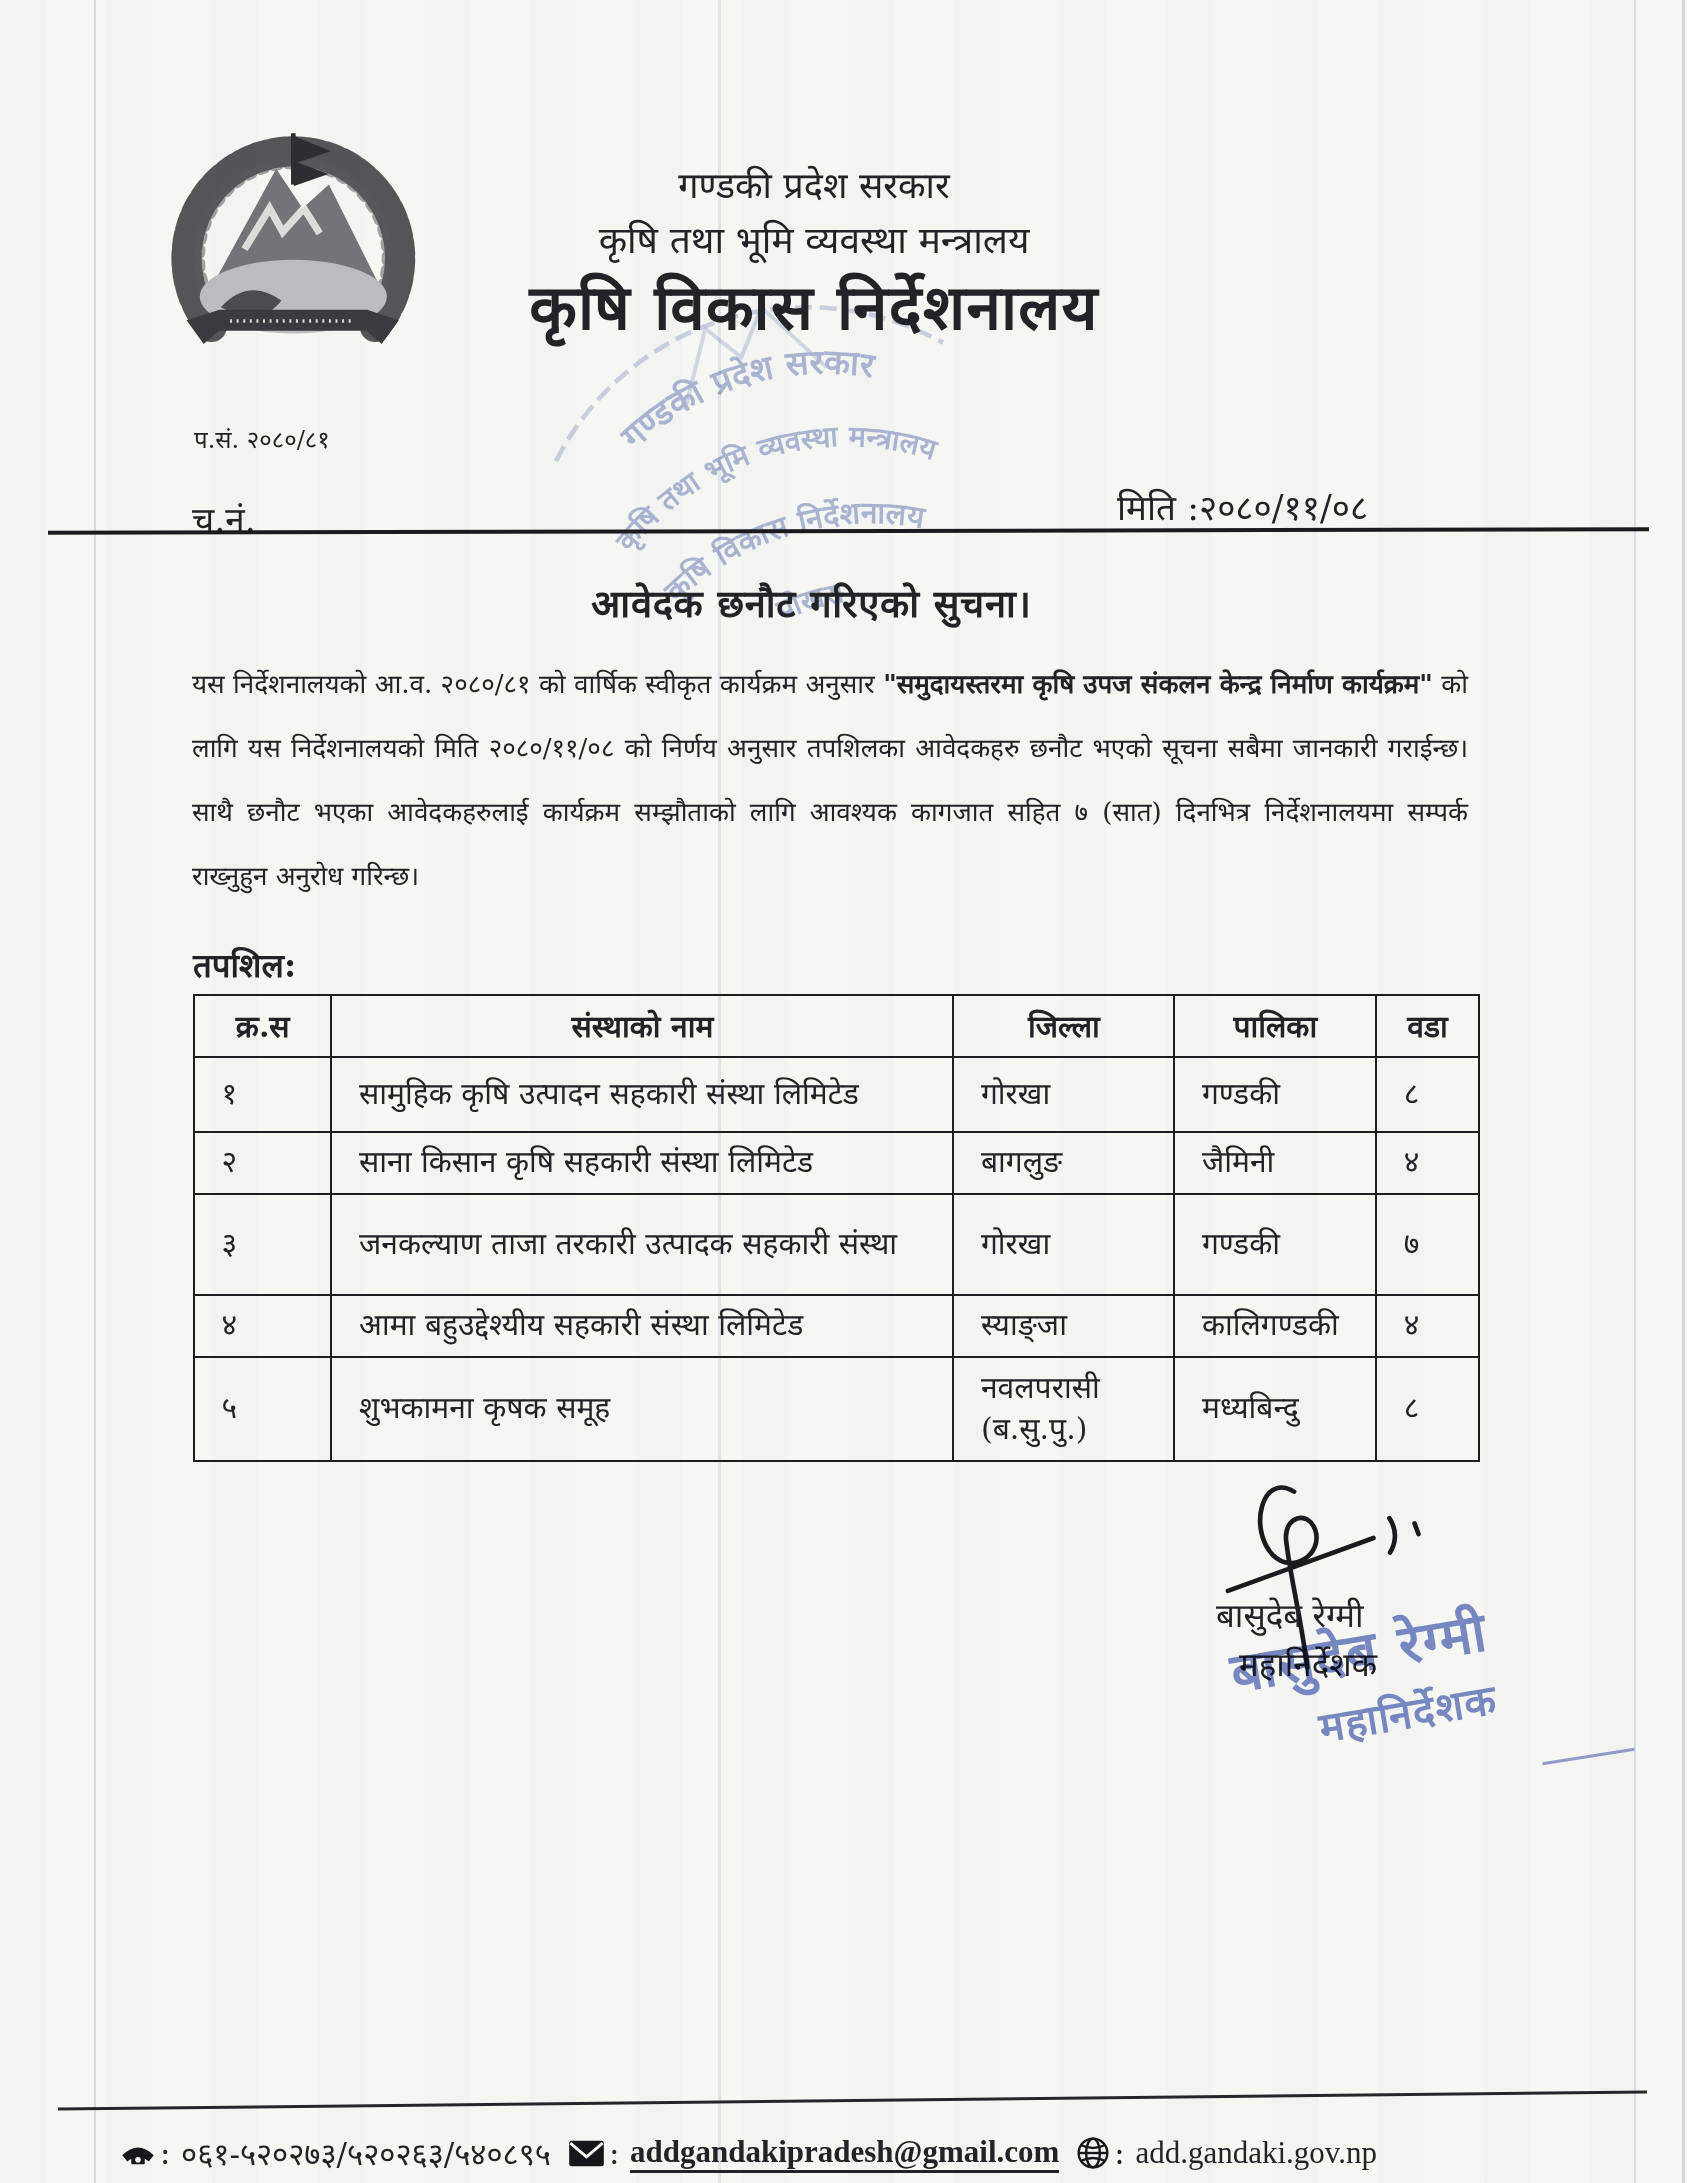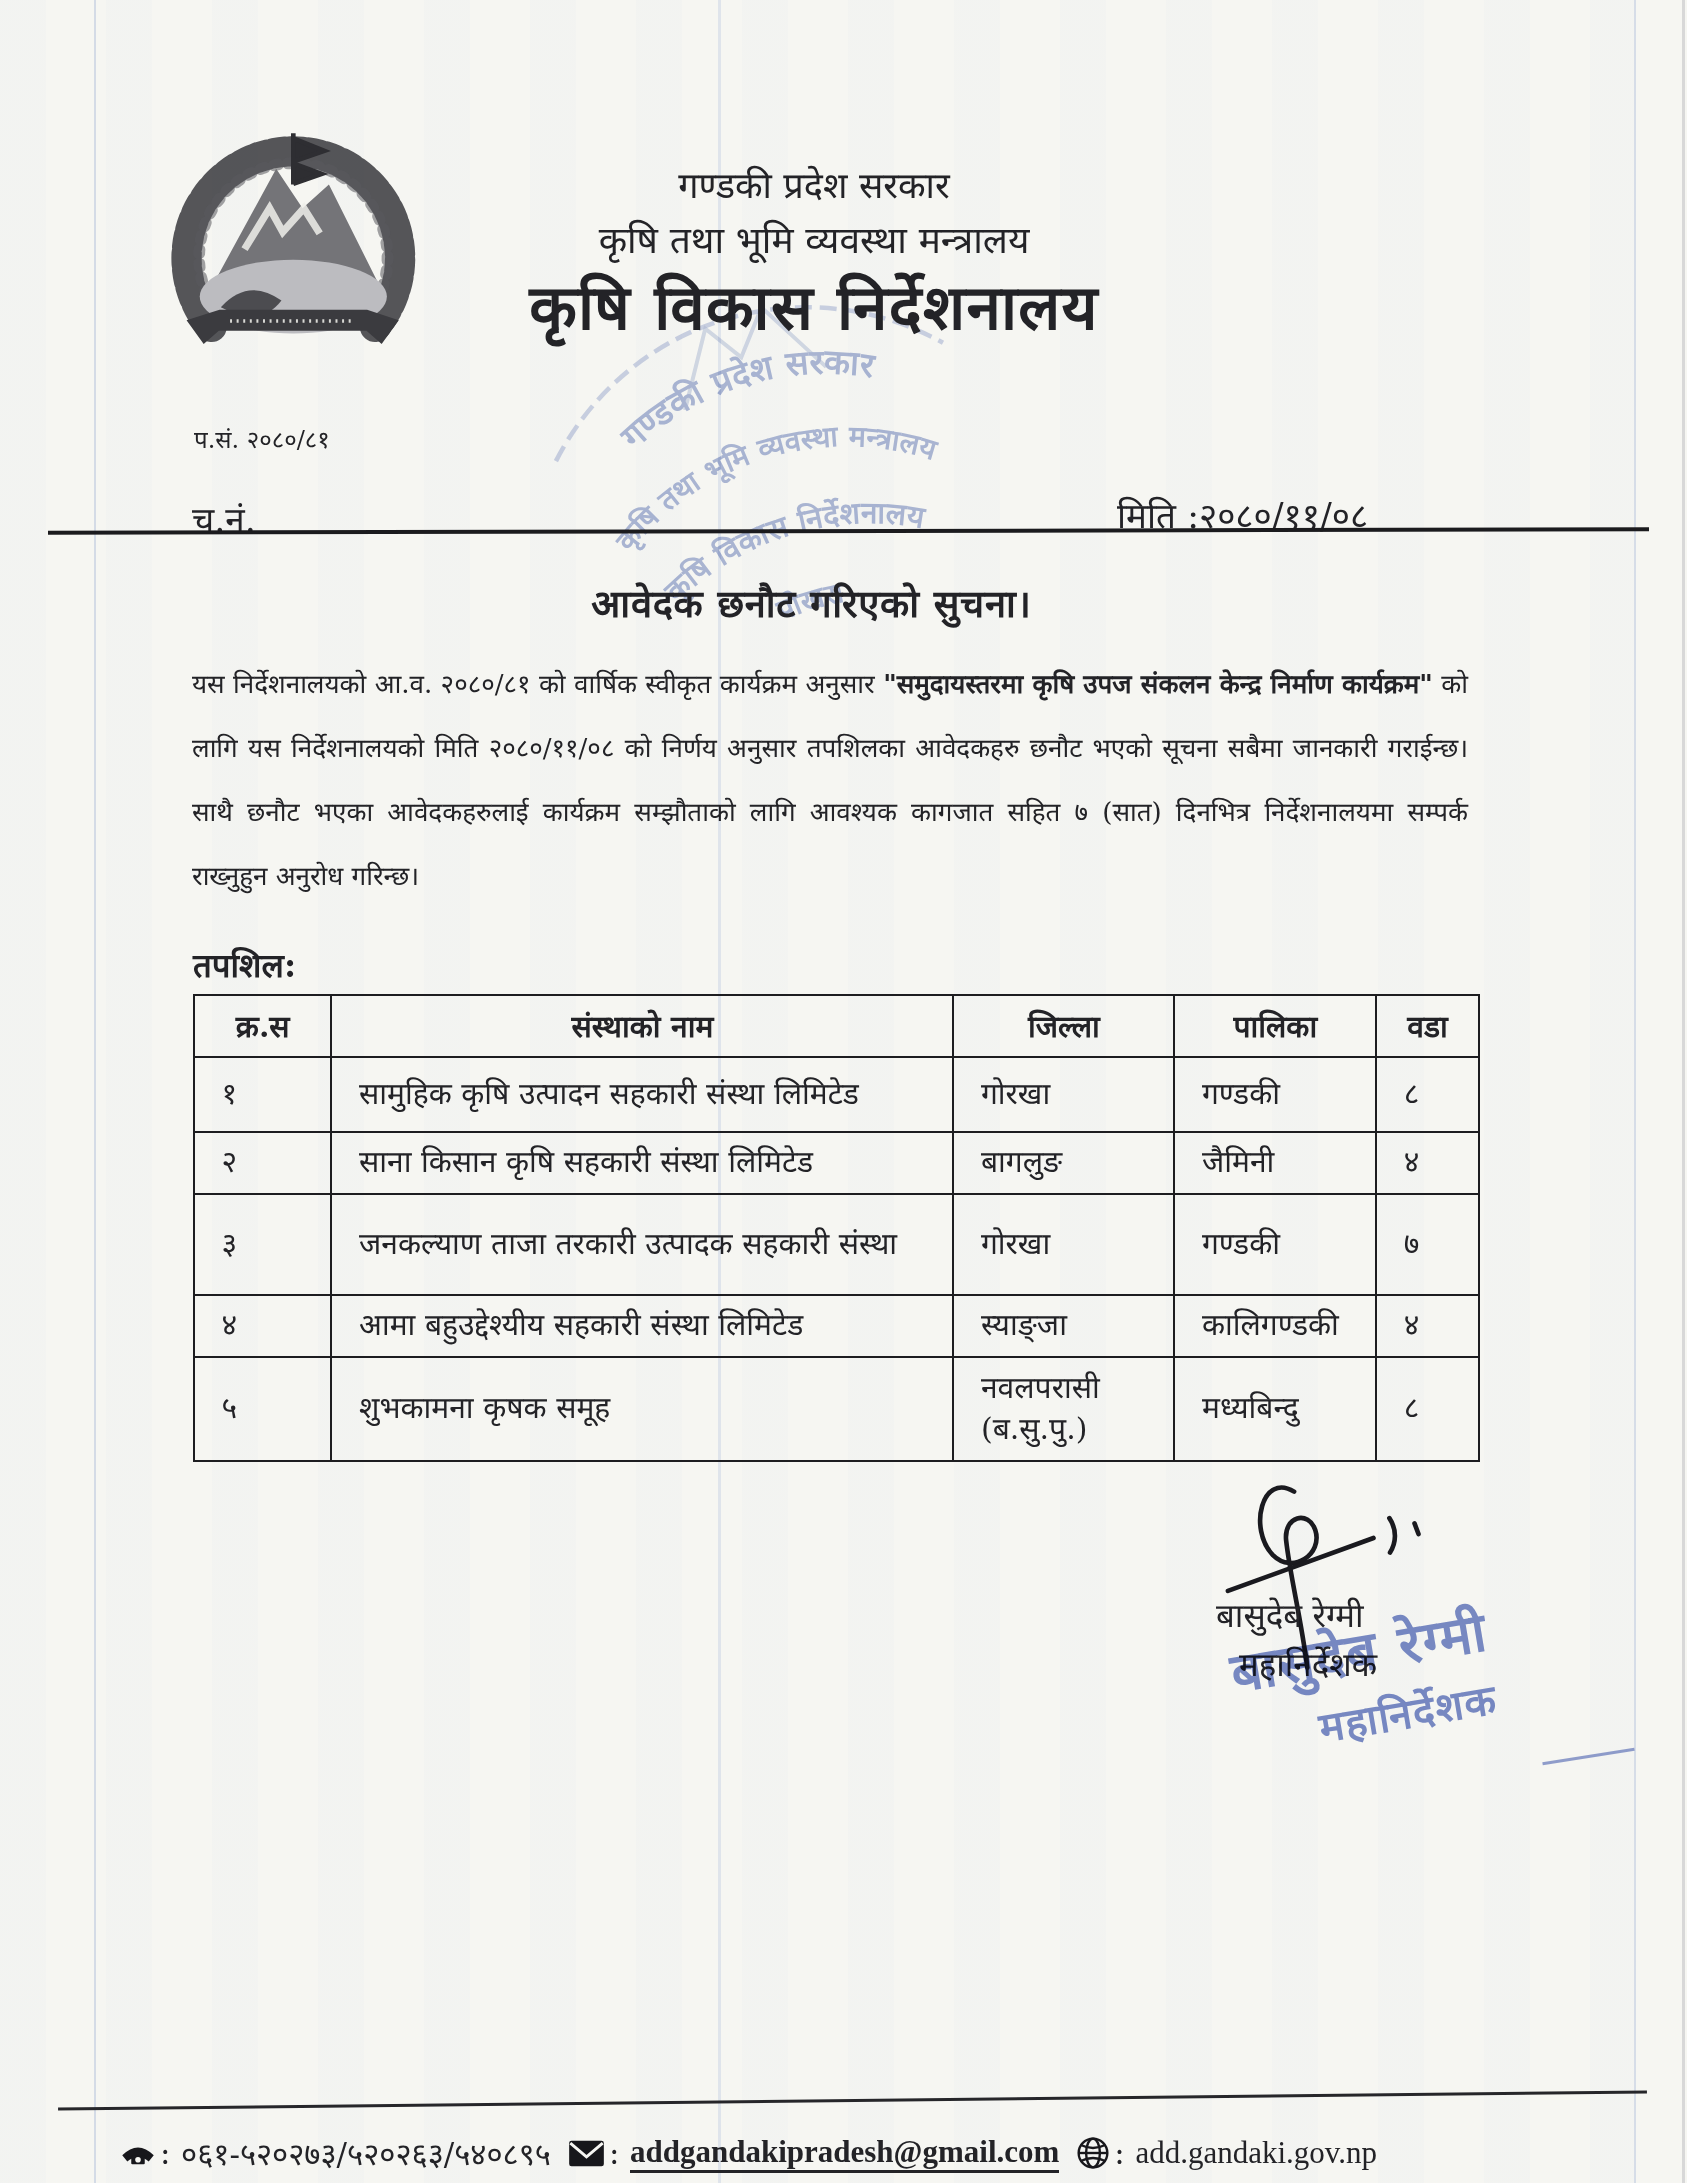--- a/index.html
+++ b/index.html
@@ -23,21 +23,21 @@
   .emblem{position:absolute;left:147px;top:106px;width:290px;height:281px;}
 
   .lh-line{position:absolute;left:480px;width:668px;text-align:center;white-space:nowrap;}
   .lh-gov{top:160px;font-size:36px;}
   .lh-min{top:213px;font-size:37px;}
   .lh-dir{top:263px;font-size:62px;font-weight:700;letter-spacing:1.3px;}
   .lh-loc{top:353px;font-size:36px;}
 
   .ref{position:absolute;left:194px;top:422px;font-size:24px;}
   .disp{position:absolute;left:192px;top:495px;font-size:35px;}
-  .date{position:absolute;left:1117px;top:483px;font-size:35px;margin-top:8px;}
+  .date{position:absolute;left:1117px;top:483px;font-size:35px;}
 
   .rule-top{position:absolute;left:48px;top:529px;width:1601px;height:4px;background:#1b1b1e;transform:rotate(-.12deg);}
 
   .subject{position:absolute;left:0;top:576px;width:1543px;text-align:center;font-size:38px;font-weight:600;letter-spacing:0.7px;margin-left:40px;}
 
   .body-par{position:absolute;left:192px;top:652px;width:1276px;font-size:26px;line-height:64px;text-align:justify;}
   .body-par b{font-weight:700;}
 
   .details-label{position:absolute;left:193px;top:942px;font-size:33px;font-weight:600;}
 

